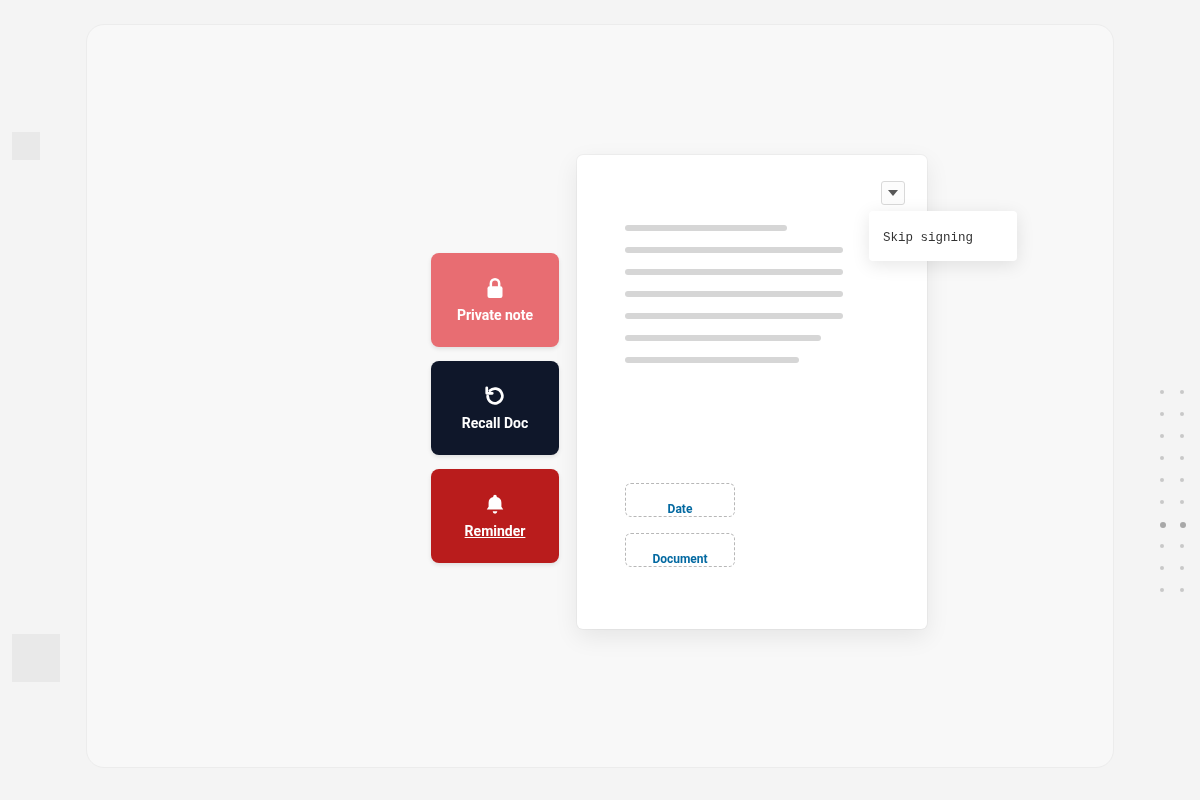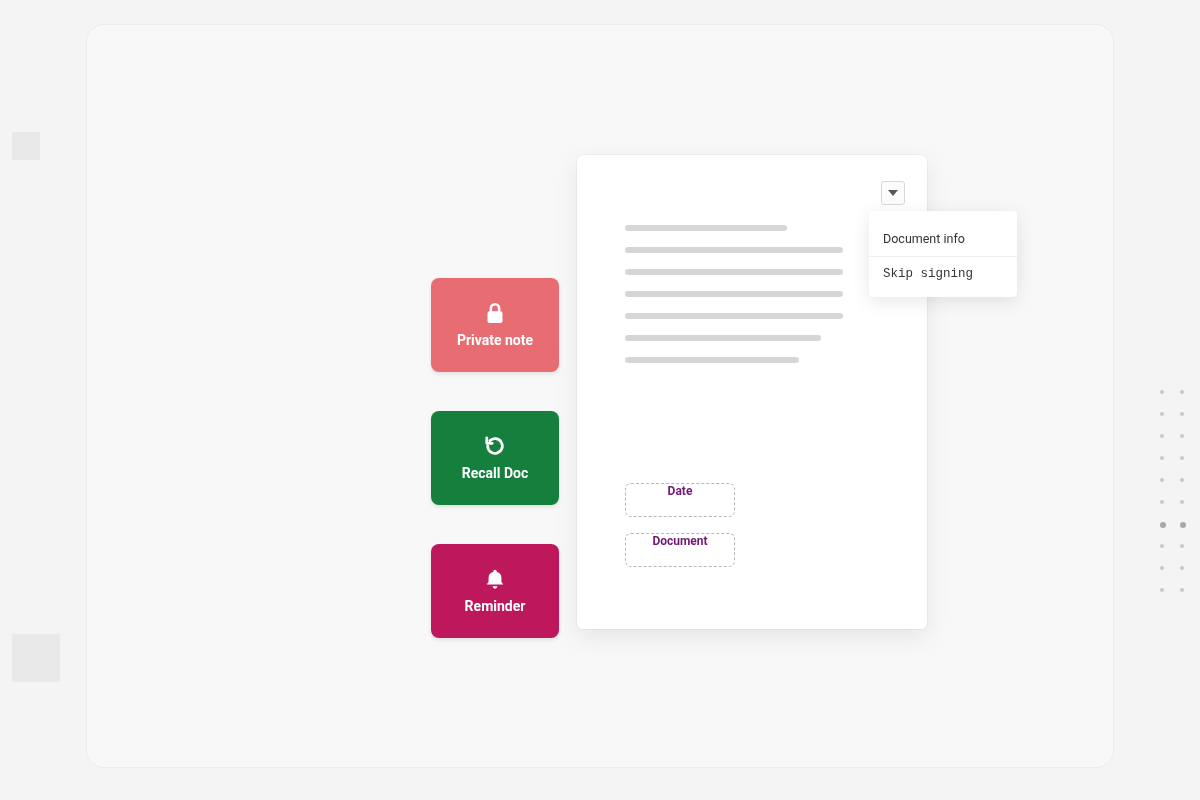--- a/index.html
+++ b/index.html
@@ -60,25 +60,24 @@
     color: #fff;
     display: flex;
     flex-direction: column;
     align-items: center;
     justify-content: center;
     gap: 8px;
     box-shadow: 0 2px 4px rgba(0,0,0,0.10);
     cursor: pointer;
     font-weight: 700;
     font-size: 14px;
-    margin-top: 25px;
   }
   .action-btn.red    { background: #e86d72; }
-  .action-btn.yellow { background: #15803d; }
-  .action-btn.blue   { background: #be185d; }
+  .action-btn.yellow { background: #0f172a; }
+  .action-btn.blue   { background: #b91c1c; text-decoration: underline; }
 
   .icon-slot { display:flex; align-items:center; justify-content:center; }
 
   
   .doc-card {
     position: absolute;
     left: 490px; top: 130px;
     width: 350px; height: 474px;
     background: #fff;
     border-radius: 6px;
@@ -127,22 +126,22 @@
   
   .field-stack {
     position: absolute;
     left: 48px; bottom: 62px;
     display: flex; flex-direction: column; gap: 16px;
   }
   .dashed-field {
     width: 110px; height: 34px;
     border: 1.4px dashed #b7b7b7;
     border-radius: 6px;
-    display:flex; align-items:flex-start; justify-content:center;
-    font-size: 12px; font-weight:700; color:#701a75;
+    display:flex; align-items:flex-end; justify-content:center;
+    font-size: 12px; font-weight:700; color:#0369a1;
     cursor: pointer;
     background:#fff;
   }
 
   
   .dropdown {
     position: absolute;
     left: 782px; top: 186px;
     width: 148px;
     background: #fff;
@@ -244,20 +243,17 @@
         <span>Date</span>
       </div>
       <div class="dashed-field">
         <span>Document</span>
       </div>
     </div>
   </div>
 
   <div class="dropdown">
     <div class="item">
-      <span>Document info</span>
-    </div>
-    <div class="item">
       <span>Skip signing</span>
     </div>
   </div>
 
 </div>
 
 </body></html>

